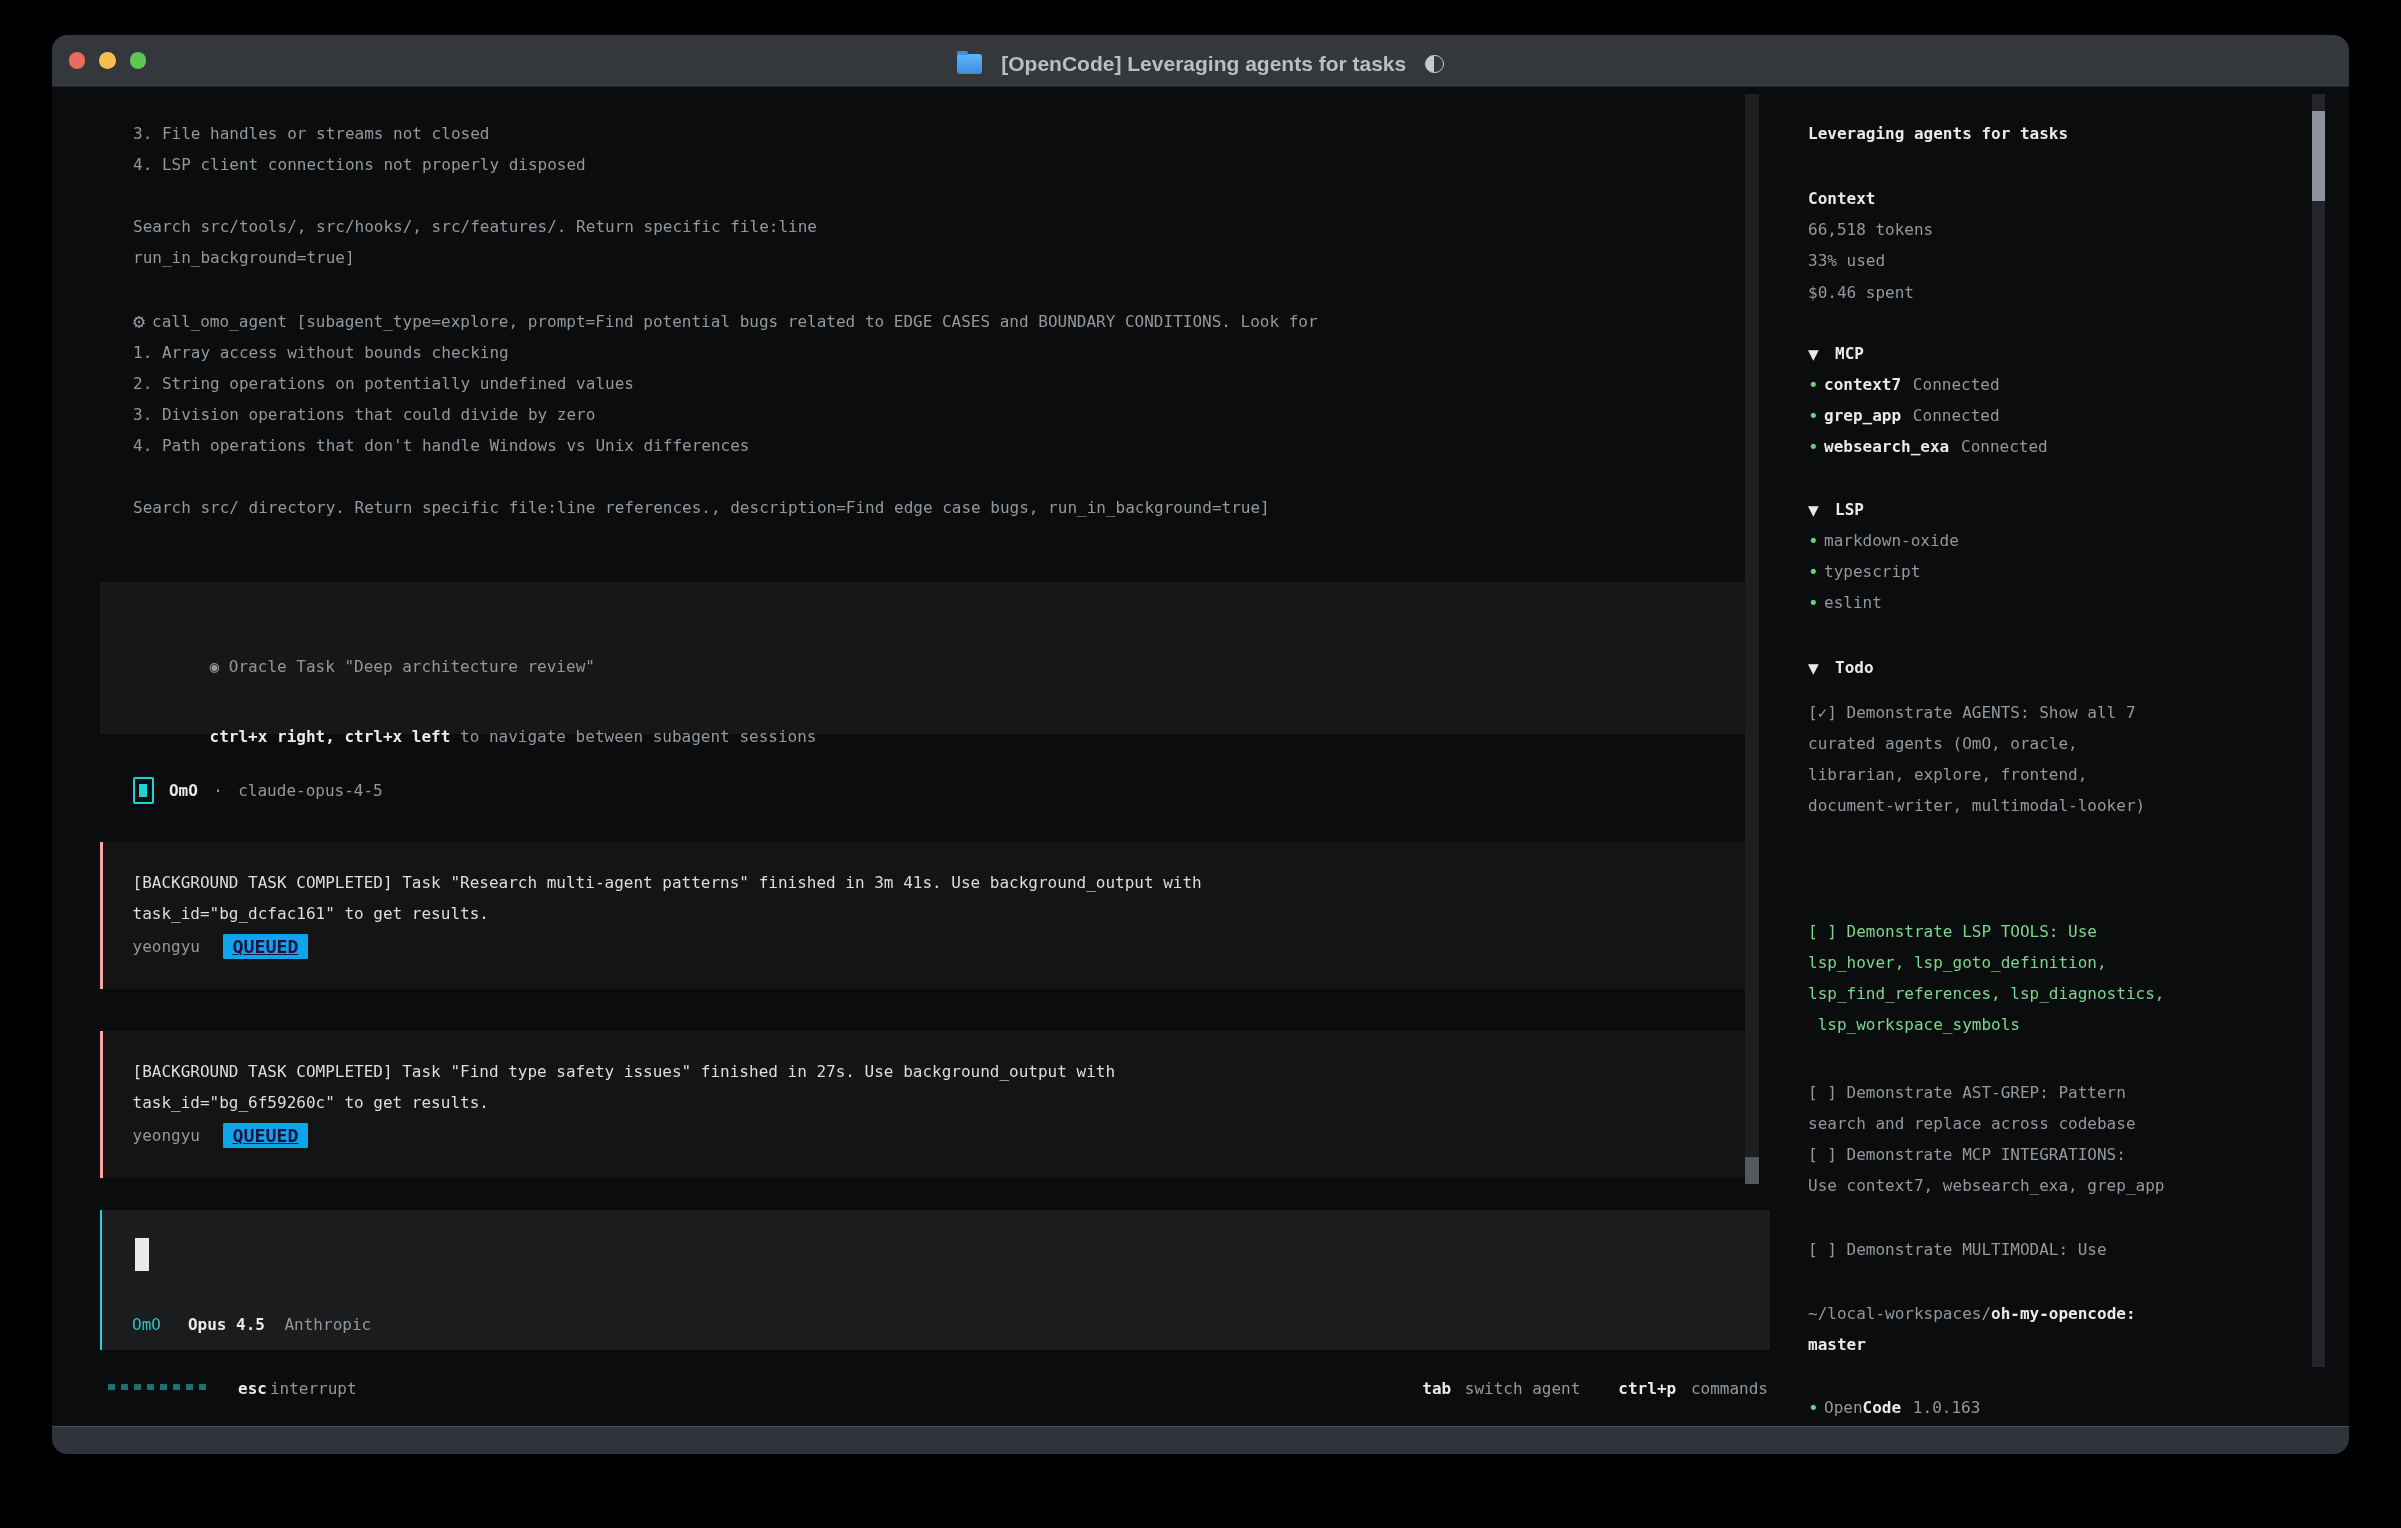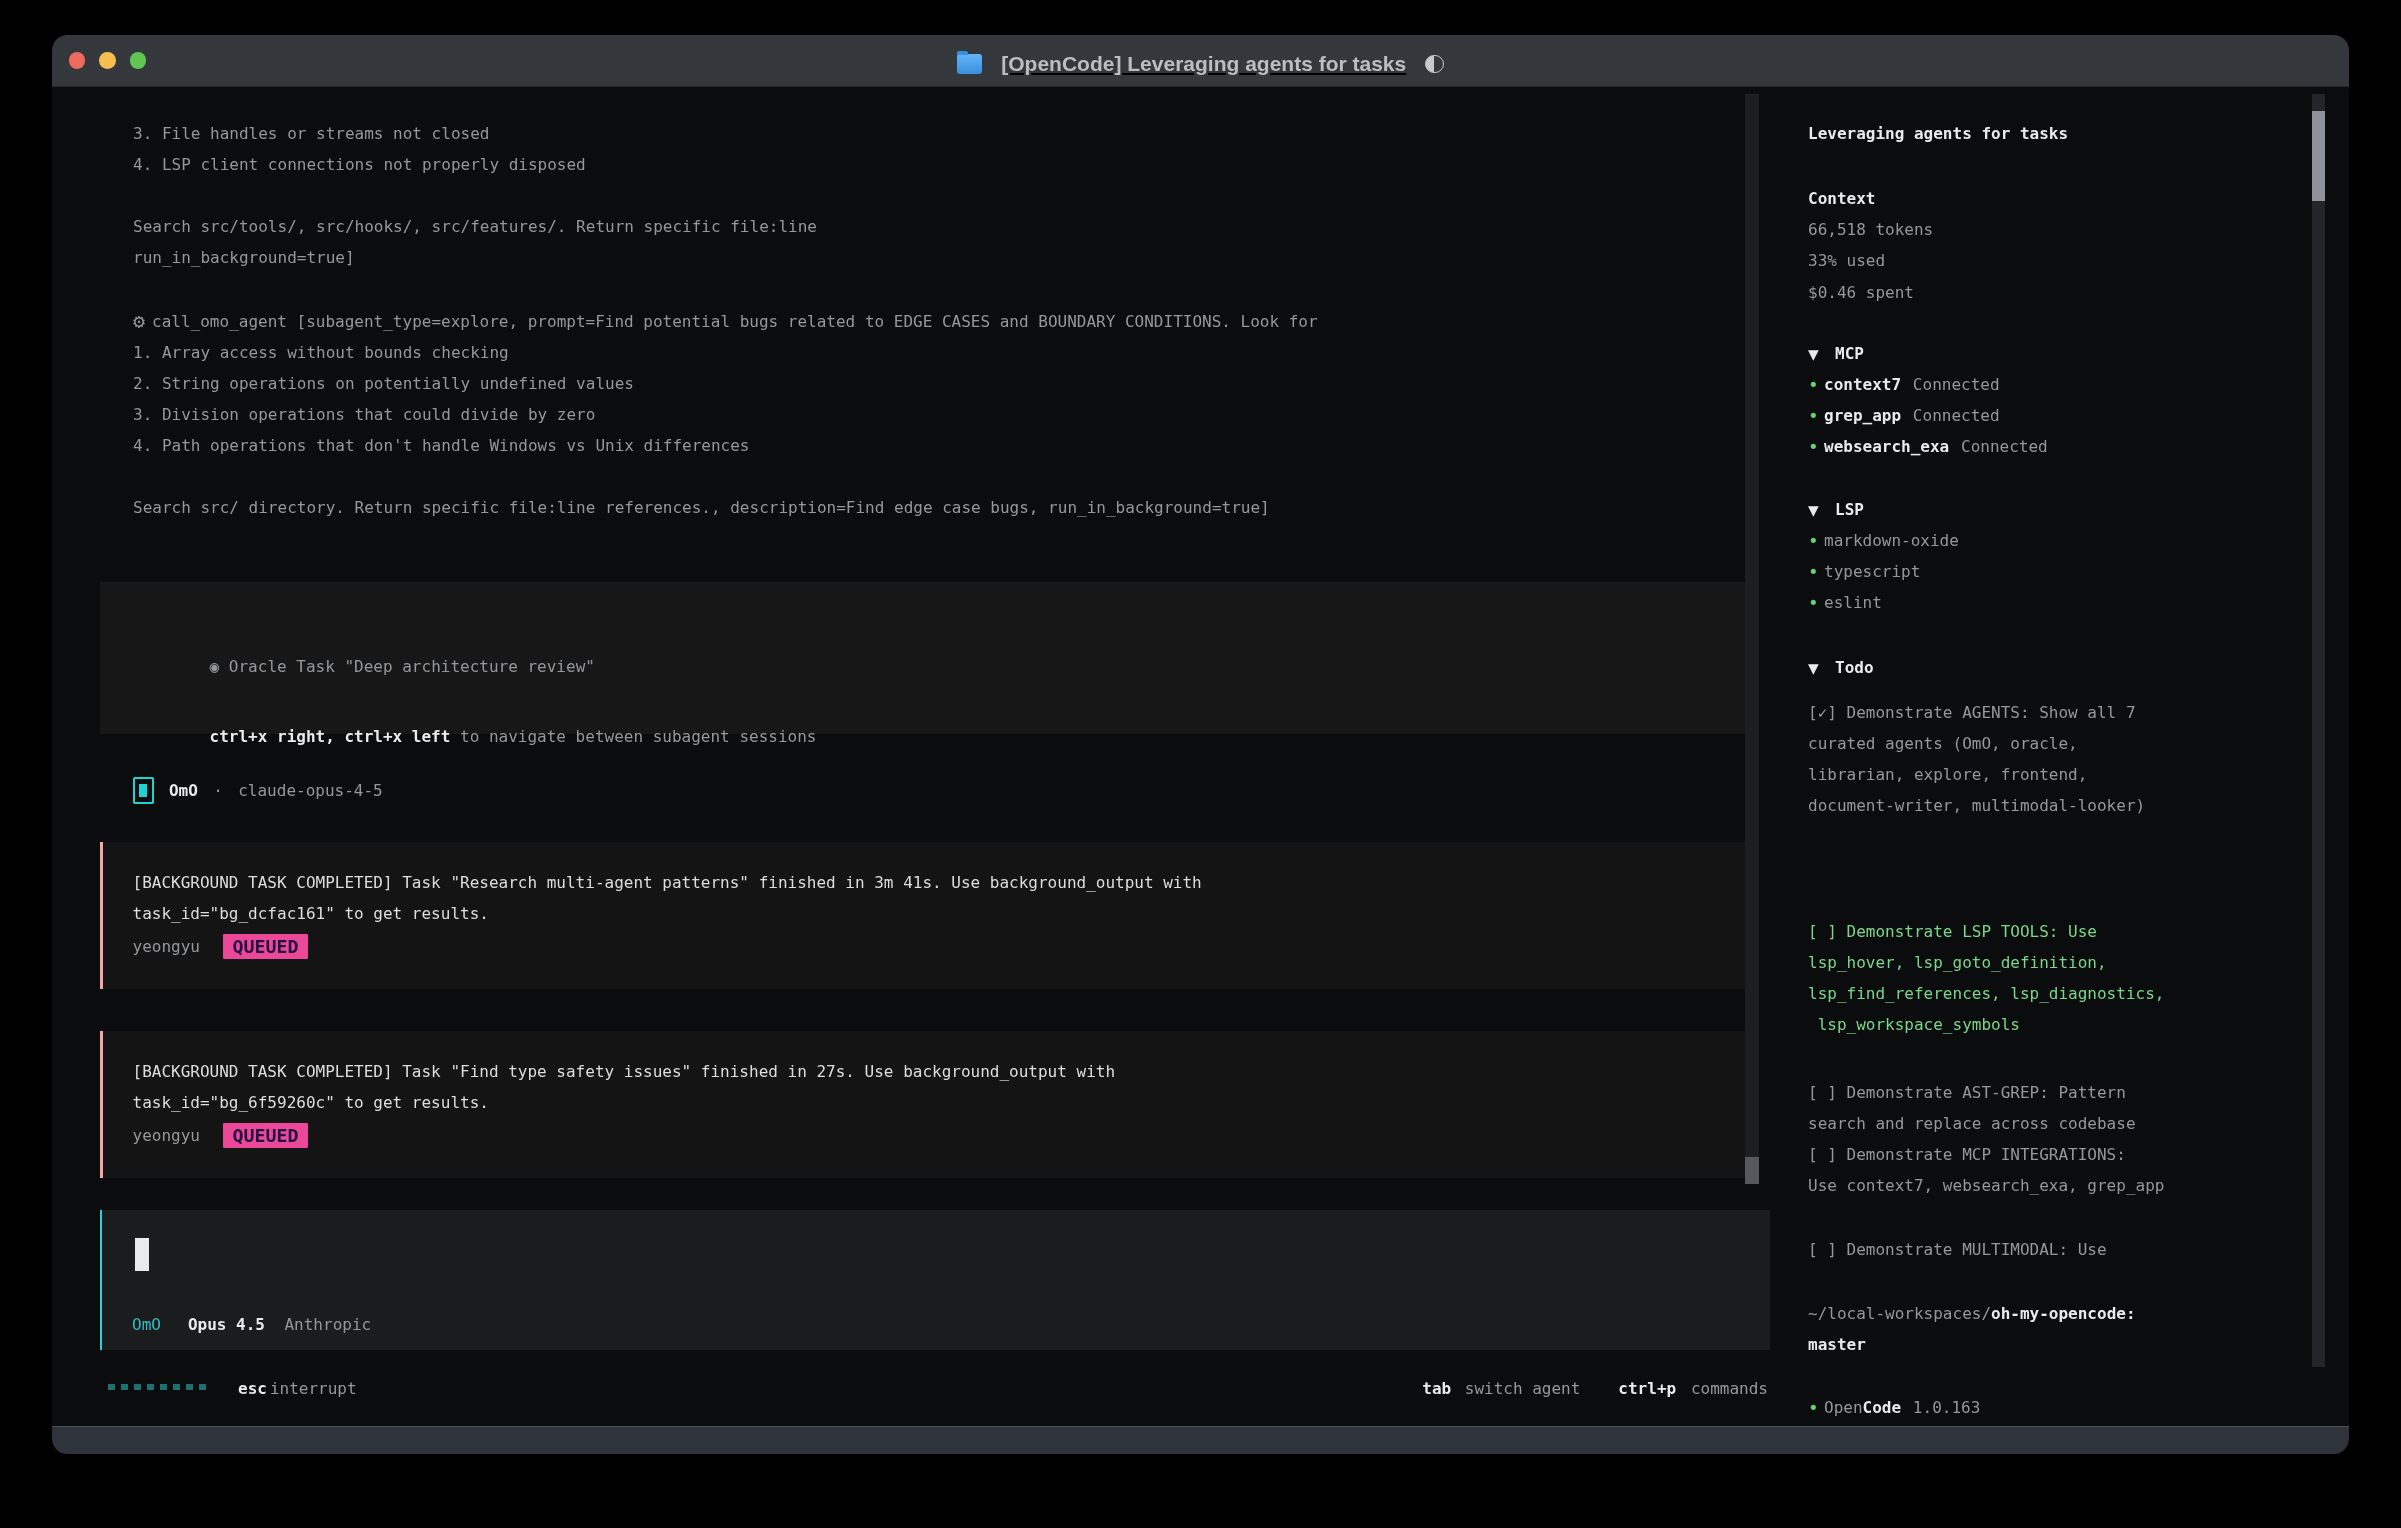--- a/index.html
+++ b/index.html
@@ -7,21 +7,21 @@
           font-family:"DejaVu Sans Mono",monospace;}
   .window{position:absolute;left:52px;top:35px;width:2297px;height:1419px;
           background:#0b0c0d;border-radius:15.4px;overflow:hidden;}
   
   .titlebar{position:absolute;left:0;top:0;width:100%;height:51px;background:#34373b;
             border-bottom:1.2px solid #222428;}
   .lights{position:absolute;left:16.5px;top:17px;display:flex;gap:14px;}
   .light{width:16.5px;height:16.5px;border-radius:50%;}
   .light.red{background:#ed6a5e}.light.yellow{background:#f4bf4f}.light.green{background:#61c554}
   .titlegroup{position:absolute;left:0;top:0;width:100%;height:58px;display:flex;
-              align-items:center;justify-content:center;gap:19px;text-decoration:underline;}
+              align-items:center;justify-content:center;gap:19px;}
   .doc-icon{width:25px;height:20px;border-radius:3px;background:linear-gradient(#63b5f7,#3a8ede);position:relative;}
   .doc-icon::before{content:"";position:absolute;left:0;top:-3.5px;width:10.6px;height:4.7px;
                     border-radius:1.8px 1.8px 0 0;background:#3a8ede;}
   .title-text{font-family:"Liberation Sans",sans-serif;font-weight:bold;font-size:21px;color:#bcbec1;}
   .half-icon{width:16.5px;height:16.5px;border-radius:50%;border:1.8px solid #c7c9cb;
              background:linear-gradient(90deg,#c7c9cb 50%,transparent 50%);}
   
   pre,.mono{font-family:"DejaVu Sans Mono",monospace;font-size:16px;line-height:31px;margin:0;white-space:pre;}
   .gray{color:#95989b}.white{color:#e8eaeb;font-weight:bold}
   
@@ -33,22 +33,22 @@
   .oracle-line1{position:absolute;left:32.5px;top:38px;color:#95989b;}
   .oracle-line2{position:absolute;left:32.5px;top:108px;}
   .agent-header{position:absolute;left:81px;top:740px;display:flex;align-items:center;gap:15.4px;height:31px;}
   .omo-icon{width:16.5px;height:22.5px;border:2.4px solid #1ed3d3;border-radius:1.8px;
             display:flex;align-items:center;justify-content:center;background:#0b0c0d;}
   .omo-icon span{display:block;width:8.3px;height:13px;background:#1ed3d3;}
   .task-block{position:absolute;left:48px;width:1646px;height:147px;background:#141415;
               border-left:3px solid #fca5a5;}
   .task-block .lines{position:absolute;left:29.5px;top:25px;color:#dcdedf;}
   .task-meta{position:absolute;left:29.5px;top:89px;display:flex;align-items:center;gap:23px;}
-  .badge{background:#ec4899;color:#241144;font-weight:bold;font-size:18.3px;padding:1.8px 9.5px;border-radius:1.2px;
-         font-family:"DejaVu Sans Mono",monospace;}
+  .badge{background:#0ea5e9;color:#241144;font-weight:bold;font-size:18.3px;padding:1.8px 9.5px;border-radius:1.2px;
+         font-family:"DejaVu Sans Mono",monospace;text-decoration:underline;}
   
   .notification{position:absolute;left:1040px;top:106px;width:662px;height:156px;background:#18191a;
                 border-left:2.4px solid #7ed98f;border-right:2.4px solid #7ed98f;}
   .notif-title{position:absolute;left:37px;top:34px;color:#e8eaeb;font-weight:bold;}
   .notif-body{position:absolute;left:37px;top:100px;color:#d0d2d3;}
   
   .input-box{position:absolute;left:48px;top:1175px;width:1668px;height:140px;background:#1b1c1d;
              border-left:2.4px solid #2cd1dd;}
   .cursor{position:absolute;left:32.5px;top:28px;width:14px;height:32.5px;background:#e8eaeb;}
   .input-meta{position:absolute;left:30px;top:99px;display:flex;align-items:center;}

